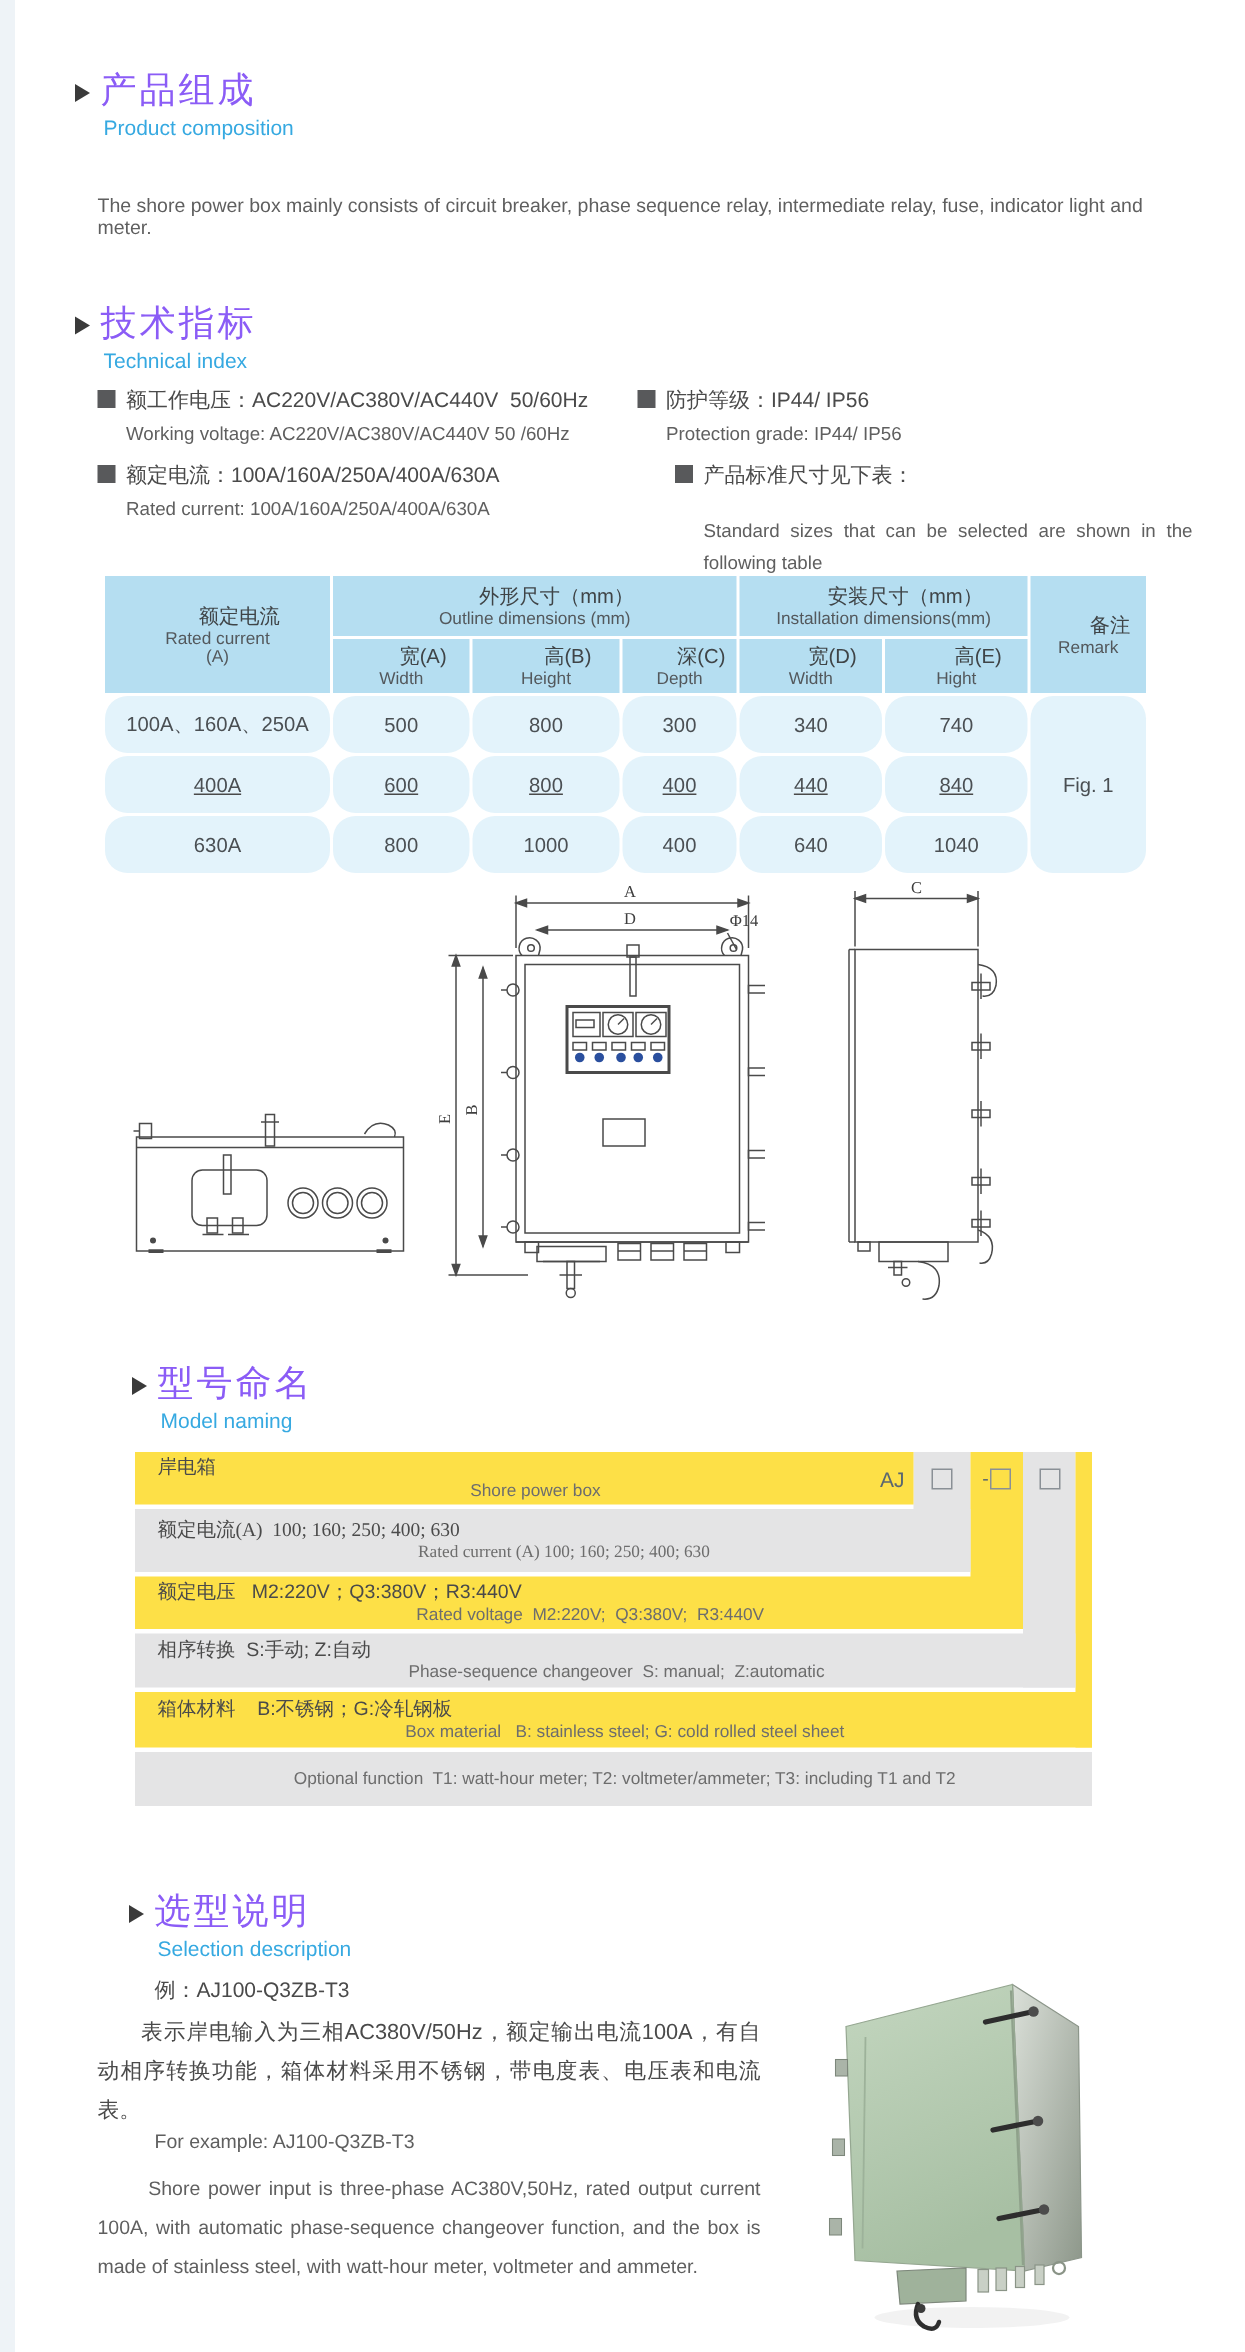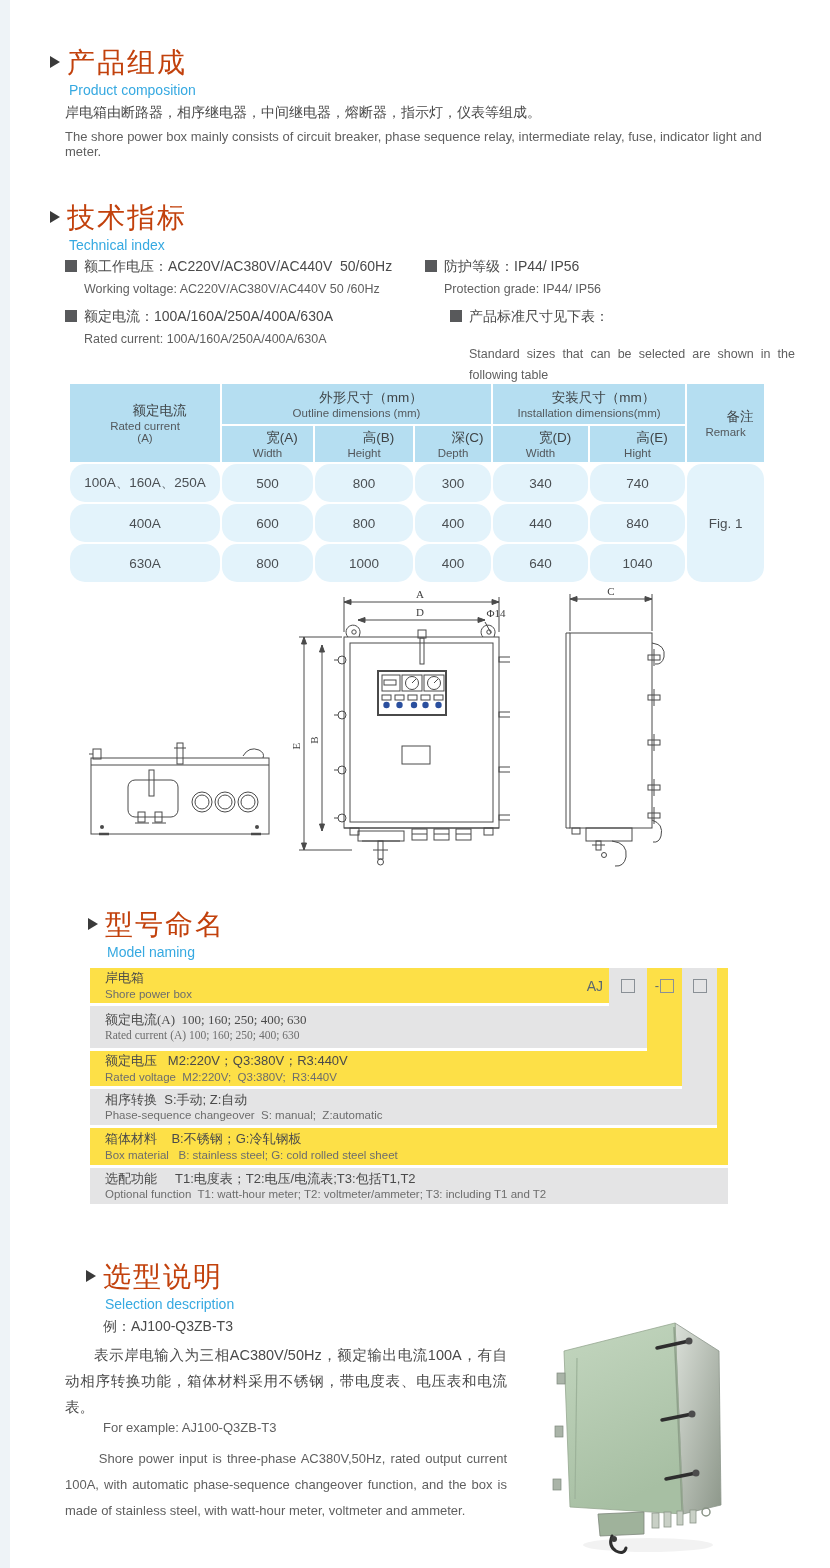--- a/index.html
+++ b/index.html
@@ -4,21 +4,21 @@
 <style>
   html,body{margin:0;padding:0;background:#fff;}
   .page{position:relative;width:830px;height:1568px;background:#ffffff;overflow:hidden;
         font-family:"Liberation Sans","DejaVu Sans",sans-serif;color:#4a4a4a;}
   .edge-strip{position:absolute;left:0;top:0;width:10px;height:1568px;background:#eef3f7;}
 
   
   .sec-head{position:absolute;}
   .sec-head .arrow{position:absolute;left:0;top:8px;width:0;height:0;
         border-left:10px solid #3a3a3a;border-top:6px solid transparent;border-bottom:6px solid transparent;}
-  .sec-head .t-cn{margin-left:17px;font-size:28px;letter-spacing:2px;color:#c2410c;line-height:1.1;}
+  .sec-head .t-cn{margin-left:17px;font-size:24px;letter-spacing:2px;color:#8b5cf6;line-height:1.1;}
   .sec-head .t-en{margin-left:19px;font-size:14px;color:#36a9e1;margin-top:3px;}
 
   .para-cn{position:absolute;font-size:14px;color:#4a4a4a;}
   .para-en{position:absolute;font-size:13px;color:#5f5f5f;}
 
   
   .tech-item{position:absolute;}
   .tech-item .cn{font-size:14px;color:#4a4a4a;white-space:pre-wrap;}
   .tech-item .en{font-size:12.5px;color:#5f5f5f;margin-left:19px;margin-top:6px;white-space:pre-wrap;}
   .sq{display:inline-block;width:12px;height:12px;background:#58595b;margin-right:7px;vertical-align:-1px;}
@@ -36,21 +36,21 @@
   .draw{position:absolute;}
   .dimlab{font-family:"Liberation Serif","DejaVu Serif",serif;font-size:11px;fill:#3f3f3f;}
 
   
   .nm{position:absolute;left:90px;top:968px;width:638px;height:236px;}
   .nm .row,.nm .col{position:absolute;box-sizing:border-box;}
   .bgb{background:#fde047;}
   .bgg{background:#e4e4e5;}
   .nm .row{left:0;display:flex;flex-direction:column;justify-content:center;padding-left:15px;}
   .nm .rcn{font-size:13px;color:#4a4a4a;white-space:pre-wrap;line-height:1.35;}
-  .nm .ren{font-size:11.5px;color:#6d6d6d;white-space:pre-wrap;line-height:1.3;}
+  .nm .ren{font-size:11.5px;color:#6d6d6d;white-space:pre-wrap;line-height:1.3;text-align:center;}
   .codebar{position:absolute;top:0;height:35px;display:flex;align-items:center;}
   .code-aj{font-size:14px;color:#5b6770;}
   .code-box{display:inline-block;width:12px;height:12px;border:1.4px solid #8a9096;background:transparent;}
   .code-dash{font-size:13px;color:#5b6770;margin-right:1px;}
 
   
   .sel-line{position:absolute;font-size:14px;color:#4a4a4a;}
   .sel-desc-cn{position:absolute;left:65px;top:1342px;width:442px;font-size:14.5px;color:#4a4a4a;
                line-height:26px;text-align:justify;text-indent:2em;}
   .sel-desc-en{position:absolute;left:65px;top:1446px;width:442px;font-size:13px;color:#5f5f5f;
@@ -60,21 +60,20 @@
 <body>
 
 <div class="page">
   <div class="edge-strip"></div>
 
   <div class="sec-head" style="left:50px;top:48px;">
     <span class="arrow"></span>
     <div class="t-cn">产品组成</div>
     <div class="t-en">Product  composition</div>
   </div>
-  <div class="para-cn" style="left:65px;top:104px;width:700px;">岸电箱由断路器，相序继电器，中间继电器，熔断器，指示灯，仪表等组成。</div>
   <div class="para-en" style="left:65px;top:129px;width:710px;">The shore power box mainly consists of circuit breaker, phase sequence relay, intermediate relay, fuse, indicator light and meter.</div>
 
   <div class="sec-head" style="left:50px;top:203px;">
     <span class="arrow"></span>
     <div class="t-cn">技术指标</div>
     <div class="t-en">Technical index</div>
   </div>
 
   <div class="tech-item" style="left:65px;top:258px;width:355px;">
     <div class="cn"><span class="sq"></span><span>额工作电压：AC220V/AC380V/AC440V  50/60Hz</span></div>
@@ -147,21 +146,21 @@
     </tr>
     <tr style="height:38px;">
       <td class="bd cellv">100A、160A、250A</td>
       <td class="bd cellv">500</td>
       <td class="bd cellv">800</td>
       <td class="bd cellv">300</td>
       <td class="bd cellv">340</td>
       <td class="bd cellv">740</td>
       <td class="bd cellv" rowspan="3">Fig. 1</td>
     </tr>
-    <tr style="height:38px;">
+    <tr style="height:38px;text-decoration:underline;">
       <td class="bd cellv">400A</td>
       <td class="bd cellv">600</td>
       <td class="bd cellv">800</td>
       <td class="bd cellv">400</td>
       <td class="bd cellv">440</td>
       <td class="bd cellv">840</td>
     </tr>
     <tr style="height:38px;">
       <td class="bd cellv">630A</td>
       <td class="bd cellv">800</td>
@@ -368,21 +367,20 @@
     </div>
     <div class="row bgg" style="top:121px;height:36px;width:627px;">
       <div class="rcn">相序转换  S:手动; Z:自动</div>
       <div class="ren">Phase-sequence changeover  S: manual;  Z:automatic</div>
     </div>
     <div class="row bgb" style="top:160px;height:37px;width:638px;">
       <div class="rcn">箱体材料    B:不锈钢；G:冷轧钢板</div>
       <div class="ren">Box material   B: stainless steel; G: cold rolled steel sheet</div>
     </div>
     <div class="row bgg" style="top:200px;height:36px;width:638px;">
-      <div class="rcn">选配功能     T1:电度表；T2:电压/电流表;T3:包括T1,T2</div>
       <div class="ren">Optional function  T1: watt-hour meter; T2: voltmeter/ammeter; T3: including T1 and T2</div>
     </div>
 
     <div class="codebar" style="left:483px;width:30px;justify-content:flex-end;">
       <span class="code-aj">AJ</span>
     </div>
     <div class="codebar" style="left:519px;width:38px;justify-content:center;">
       <span class="code-box"></span>
     </div>
     <div class="codebar" style="left:557px;width:35px;justify-content:center;">

